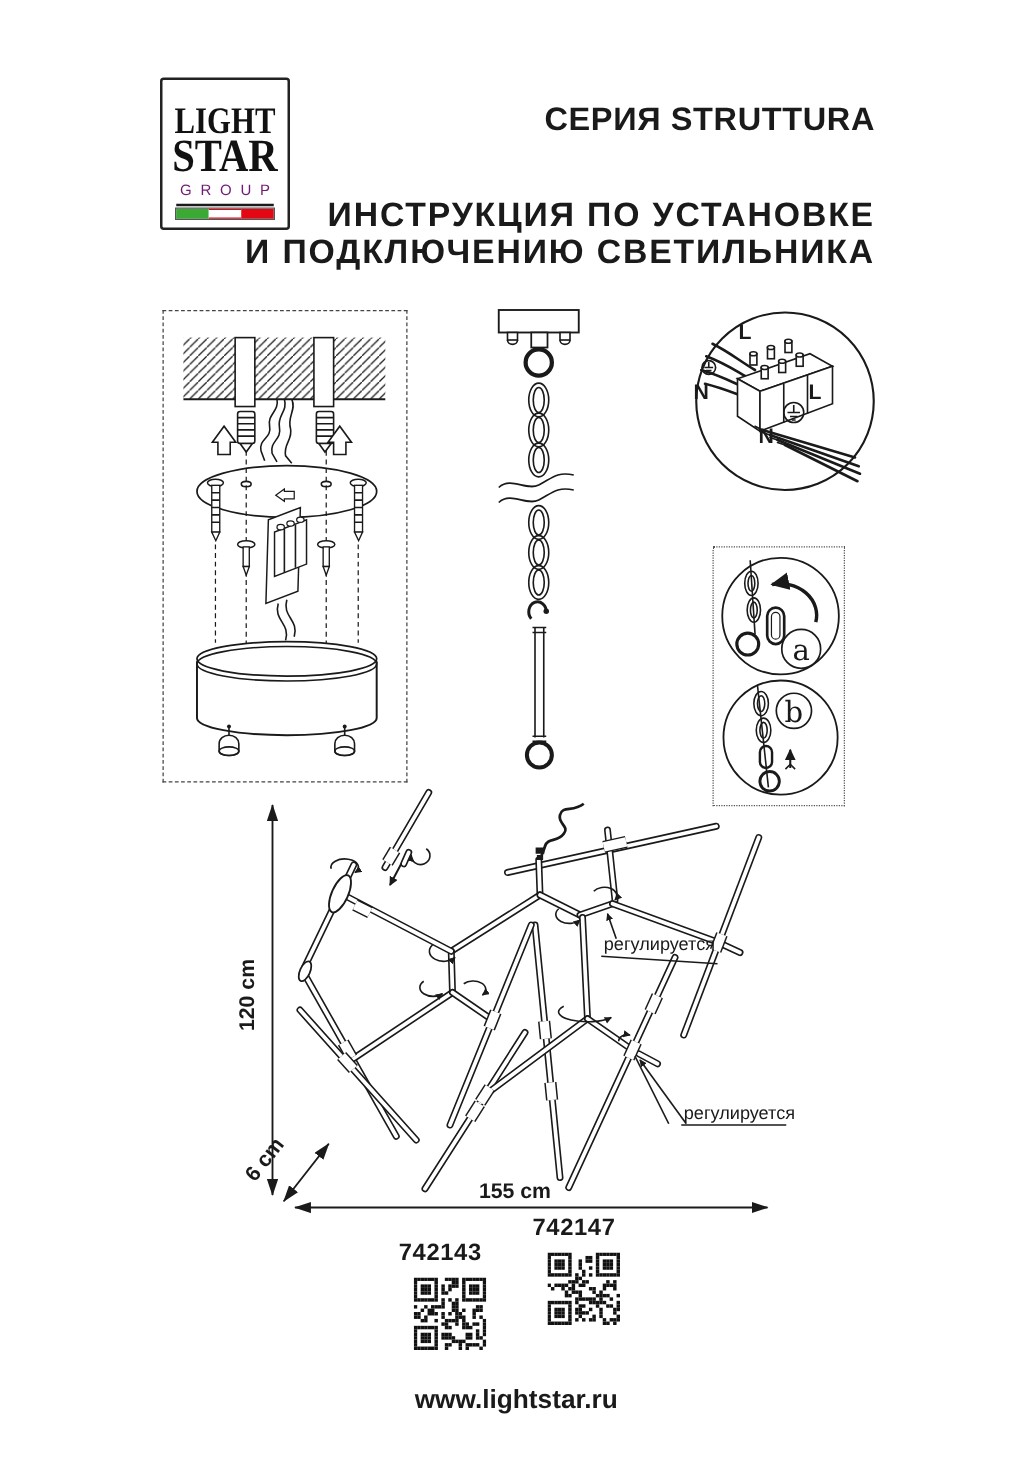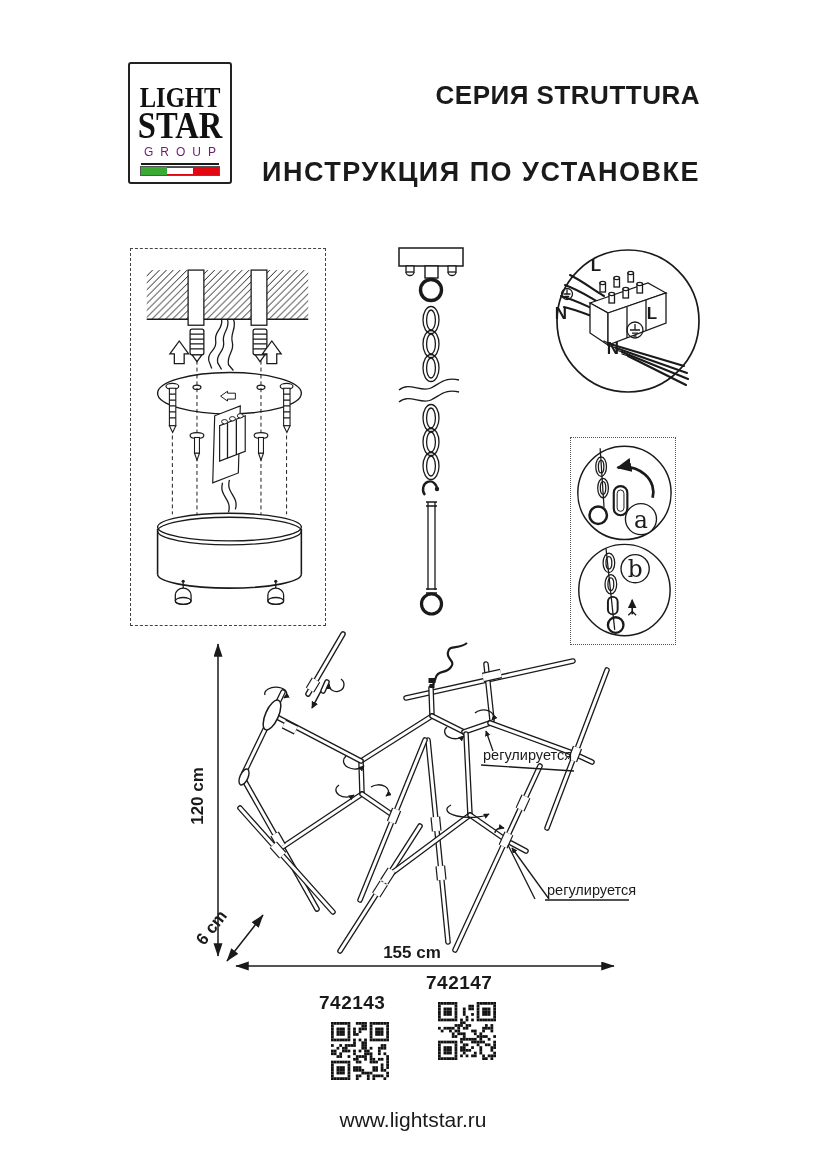--- a/index.html
+++ b/index.html
@@ -44,21 +44,21 @@
   .dim{stroke:#1a1a1a;stroke-width:1.5;fill:none;}
   .dimtext{font-family:"Liberation Sans",sans-serif;font-size:17px;font-weight:600;fill:#1a1a1a;}
   .calltext{font-family:"Liberation Sans",sans-serif;font-size:14.5px;font-weight:500;fill:#1a1a1a;}
   .wlbl{font-family:"Liberation Sans",sans-serif;font-size:17px;font-weight:bold;fill:#1a1a1a;}
   .badge{font-family:"DejaVu Serif",serif;font-size:24px;fill:#1a1a1a;}
 
   
   .qr-item{position:absolute;width:82px;}
   .qr-label{font-size:19px;font-weight:bold;letter-spacing:.5px;}
   .qr-box{margin:8px auto 0 auto;width:58px;height:58px;}
-  #footer{top:1108px;left:0;width:100%;text-align:center;font-size:21px;font-weight:normal;}
+  #footer{top:1108px;left:0;width:100%;text-align:center;font-size:21px;font-weight:bold;}
 </style>
 </head>
 <body>
 
 <div id="page">
 
   <div id="logo" class="abs">
     <div class="w1">LIGHT</div>
     <div class="w2">STAR</div>
     <div class="w3">GROUP</div>
@@ -70,20 +70,21 @@
         </div>
     </div>
   </div>
 
   <div id="seriesblock" class="abs">
     <div>СЕРИЯ STRUTTURA</div>
   </div>
 
   <div id="instrblock" class="abs">
     <div>ИНСТРУКЦИЯ ПО УСТАНОВКЕ</div>
+    <div>И ПОДКЛЮЧЕНИЮ СВЕТИЛЬНИКА</div>
   </div>
 
   <div id="mountbox" class="abs">
     <svg width="193" height="375" viewBox="0 0 196 378">
       <defs>
         <pattern id="hatch" width="7" height="7" patternUnits="userSpaceOnUse">
           <path d="M0,7 L7,0" stroke="#1a1a1a" stroke-width="1"></path>
         </pattern>
       </defs>
 

